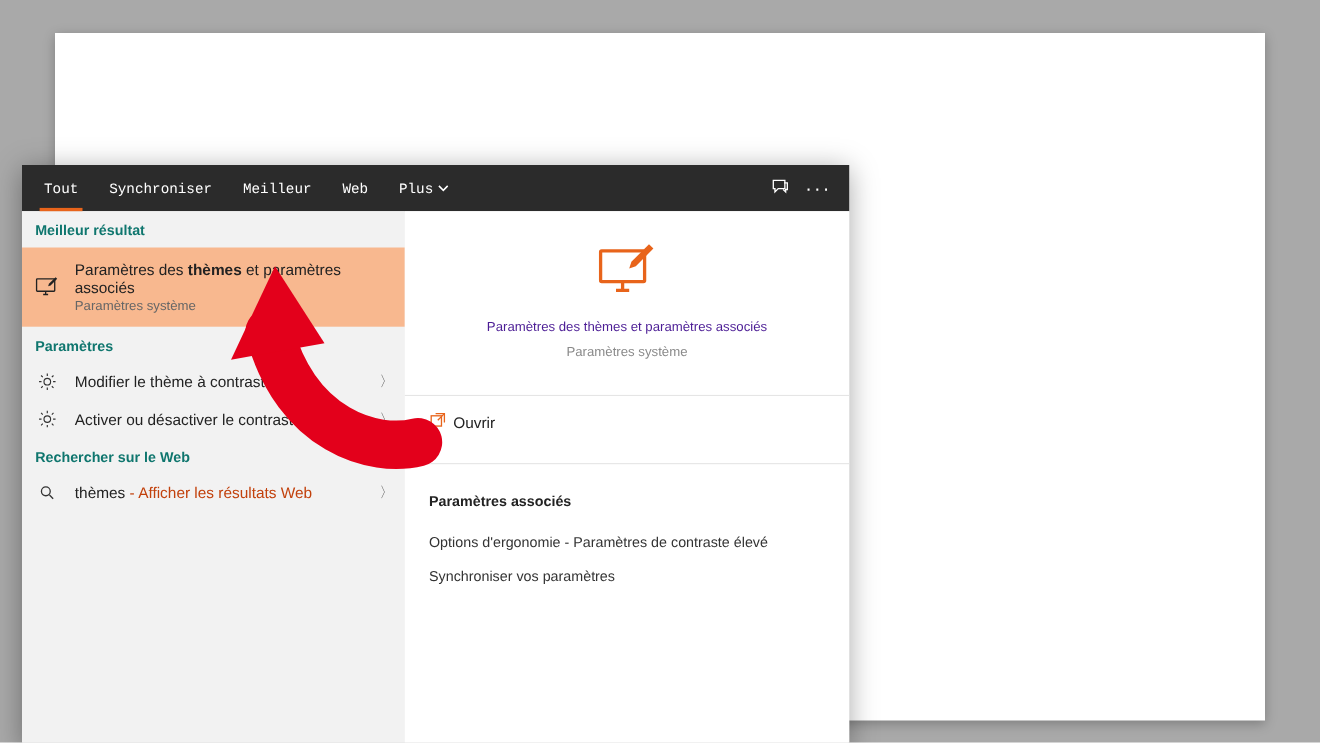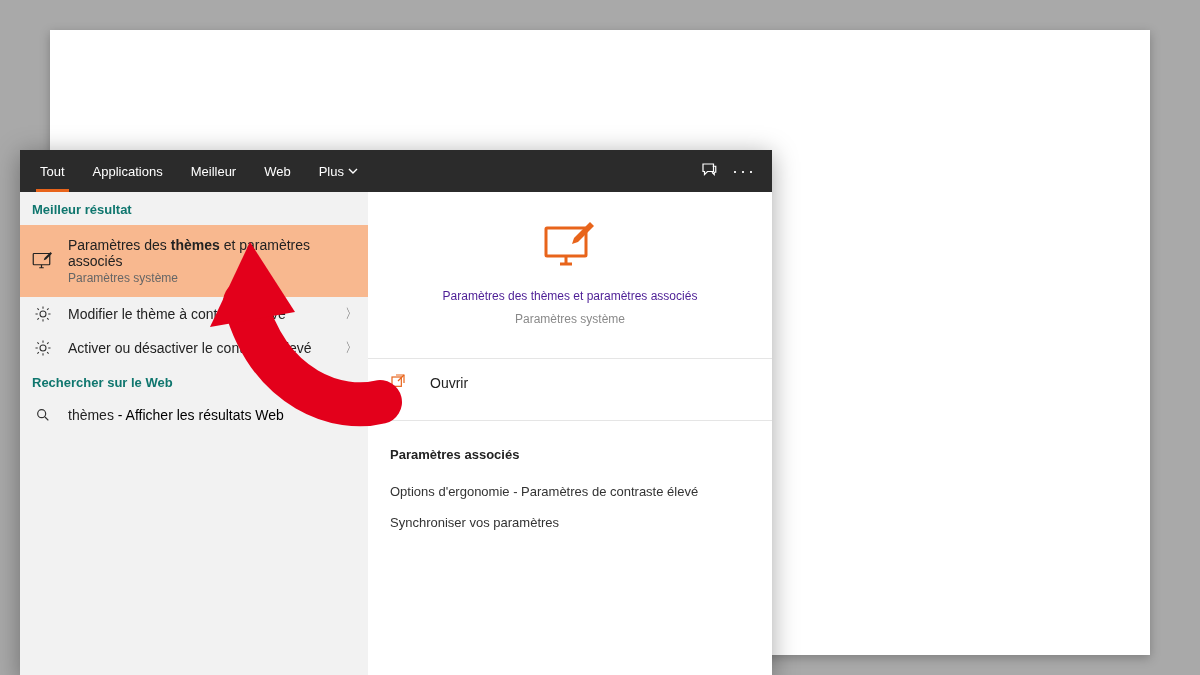--- a/index.html
+++ b/index.html
@@ -33,56 +33,56 @@
   }
   .tabs-bar {
     height: 42px;
     background: #2b2b2b;
     display: flex;
     align-items: center;
     color: #fff;
     font-size: 13px;
     padding: 0 6px;
   }
-  .tab { padding: 0 14px; height: 42px; display:flex; align-items:center; cursor:pointer; position:relative;}
+  .tab { padding: 0 14px; height: 42px; display:flex; align-items:center; cursor:pointer; position:relative;font-family:Liberation Mono, monospace;}
   .tab.active::after{content:"";position:absolute;left:10px;right:10px;bottom:0;height:3px;background:#e8641b;}
   .tab-plus svg{vertical-align:middle;margin-left:4px;}
   .tabs-right{margin-left:auto;display:flex;align-items:center;gap:14px;padding-right:10px;}
   .tabs-right .dots{font-size:18px;letter-spacing:2px;}
   .body-row{display:flex;flex:1;min-height:0;}
   .left-col{width:348px;background:#f2f2f2;display:flex;flex-direction:column;}
   .right-col{flex:1;background:#fff;display:flex;flex-direction:column;}
   .section-label{font-size:13px;font-weight:600;color:#0f766e;padding:10px 12px 8px;}
   .result-item{display:flex;align-items:center;padding:8px 10px;gap:12px;cursor:pointer;}
   .result-item .icon-box{width:26px;display:flex;justify-content:center;color:#333;}
   .result-item .txt{flex:1;font-size:14px;color:#222;}
   .result-item .sub{font-size:12px;color:#666;margin-top:2px;}
   .result-item.best{background:#f8b88f;padding:12px 10px;}
   .result-item .chev{color:#666;font-size:13px;}
   .right-header{display:flex;flex-direction:column;align-items:center;padding:28px 30px 18px;}
   .big-icon{color:#e8641b;margin-bottom:14px;}
   .right-title{font-size:12px;color:#4c1d95;text-align:center;max-width:300px;line-height:1.35;}
   .right-sub{font-size:12px;color:#8a8a8a;margin-top:8px;}
   .divider{height:1px;background:#e5e5e5;margin:14px 0 0;}
-  .action-row{display:flex;align-items:center;gap:24px;padding:14px 22px;font-size:14px;color:#222;cursor:pointer;}
+  .action-row{display:flex;align-items:center;gap:6px;padding:14px 22px;font-size:14px;color:#222;cursor:pointer;}
   .assoc-block{padding:10px 22px;}
   .assoc-title{font-weight:600;font-size:13px;color:#222;margin:16px 0 14px;}
   .assoc-link{font-size:13px;color:#333;padding:8px 0;cursor:pointer;}
   .arrow-overlay{position:absolute;top:232px;left:180px;pointer-events:none;}
   b.hl{font-weight:700;}
 </style>
 </head>
 <body>
 
 <div class="white-card"></div>
 
 <div class="search-panel">
   <div class="tabs-bar">
     <div class="tab active">Tout</div>
-    <div class="tab">Applications</div>
+    <div class="tab">Synchroniser</div>
     <div class="tab">Meilleur</div>
     <div class="tab">Web</div>
     <div class="tab tab-plus">
       <span>Plus</span>
       <svg width="10" height="10" viewBox="0 0 10 10">
           <path d="M1 3l4 4 4-4" stroke="#fff" stroke-width="1.4" fill="none"></path>
         </svg>
     </div>
     <div class="tabs-right">
       <span>
@@ -108,20 +108,21 @@
           </svg>
         </div>
         <div class="txt">
           <div>
             <span>Paramètres des </span><b class="hl">thèmes</b><span> et paramètres associés</span>
           </div>
           <div class="sub">Paramètres système</div>
         </div>
       </div>
 
+      <div class="section-label">Paramètres</div>
 
       <div class="result-item">
         <div class="icon-box">
           <svg width="18" height="18" viewBox="0 0 24 24" fill="none" stroke="#333" stroke-width="1.4">
               <circle cx="12" cy="12" r="4"></circle>
               <path d="M12 2v3M12 19v3M2 12h3M19 12h3M4.5 4.5l2 2M17.5 17.5l2 2M19.5 4.5l-2 2M6.5 17.5l-2 2"></path>
             </svg>
         </div>
         <div class="txt">Modifier le thème à contraste élevé</div>
         <div class="chev">〉</div>
@@ -141,21 +142,21 @@
       <div class="section-label">Rechercher sur le Web</div>
 
       <div class="result-item">
         <div class="icon-box">
           <svg width="16" height="16" viewBox="0 0 24 24" fill="none" stroke="#333" stroke-width="1.8">
               <circle cx="10" cy="10" r="6"></circle>
               <path d="M15 15l5 5"></path>
             </svg>
         </div>
         <div class="txt">
-          <span>thèmes</span><span style="color:#000000"> - Afficher les résultats Web</span>
+          <span>thèmes</span><span style="color:#c2410c"> - Afficher les résultats Web</span>
         </div>
         <div class="chev">〉</div>
       </div>
     </div>
 
     <div class="right-col">
       <div class="right-header">
         <div class="big-icon">
           <svg width="56" height="50" viewBox="0 0 56 50" fill="none" stroke="#e8641b" stroke-width="3">
             <rect x="4" y="8" width="40" height="28" rx="1"></rect>

